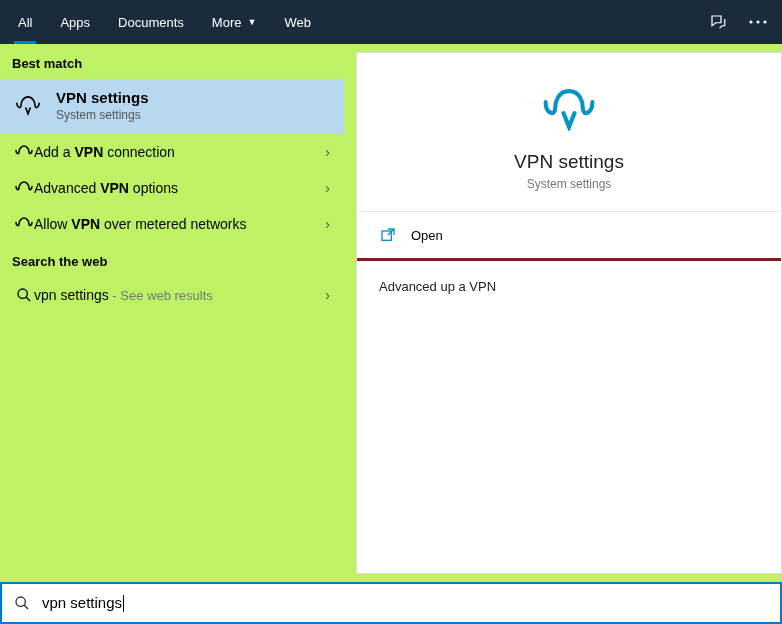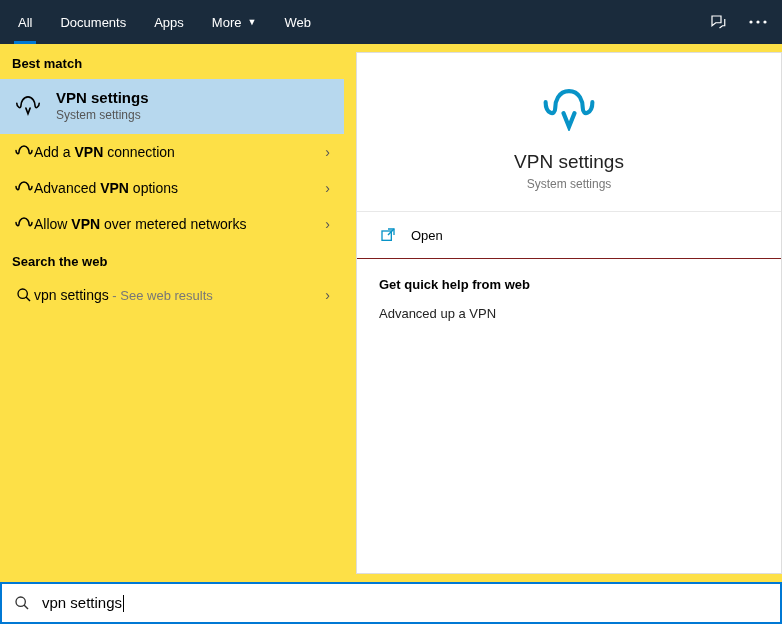--- a/index.html
+++ b/index.html
@@ -5,21 +5,21 @@
     * { margin: 0; padding: 0; box-sizing: border-box; font-family: "Segoe UI", Arial, sans-serif; }
     body { width: 782px; height: 624px; background: #e6e6e6; display: flex; flex-direction: column; overflow: hidden; }
 
     .tabs { background: #1a2b3c; height: 44px; display: flex; align-items: center; padding: 16px 4px; }
     .tab { color: #fff; font-size: 13px; padding: 0 14px; height: 44px; display: flex; align-items: center; gap: 6px; cursor: pointer; position: relative; }
     .tab.active::after { content: ""; position: absolute; bottom: 0; left: 10px; right: 10px; height: 3px; background: #0078d4; }
     .tab .chev { font-size: 9px; }
     .tabs-spacer { flex: 1; }
     .tab-icon { color: #fff; width: 40px; display: flex; justify-content: center; align-items: center; height: 44px; cursor: pointer; }
 
-    .content { flex: 1; display: flex; background: #fde047; min-height: 0; }
+    .content { flex: 1; display: flex; background: #bef264; min-height: 0; }
 
     .left { width: 344px; display: flex; flex-direction: column; overflow: hidden; }
     .section-header { font-size: 13px; font-weight: 600; padding: 12px 12px 8px 12px; color: #000; }
     .best-match { display: flex; align-items: center; gap: 14px; padding: 10px 12px 12px 14px; background: #b7d8ee; }
     .best-match .svg-slot { width: 28px; height: 28px; display: flex; align-items: center; justify-content: center; }
     .best-match .title { font-size: 15px; font-weight: 600; }
     .best-match .sub { font-size: 12px; color: #555; margin-top: 2px; }
 
     .row { display: flex; align-items: center; padding: 8px 14px; height: 36px; cursor: pointer; }
     .row .icon-slot { width: 20px; height: 20px; display: flex; align-items: center; justify-content: center; flex-shrink: 0; }
@@ -28,21 +28,21 @@
     .row .label .grey { color: #777; font-size: 13px; }
     .row .chevron { color: #555; font-size: 14px; }
 
     .right { flex: 1; padding: 8px 0 8px 12px; display: flex; flex-direction: column; }
     .preview-card { background: #fff; flex: 1; border: 1px solid #ddd; }
     .hero { display: flex; flex-direction: column; align-items: center; padding: 28px 0 20px 0; border-bottom: 1px solid #e8e8e8; }
     .hero .big-icon { width: 56px; height: 56px; display: flex; align-items: center; justify-content: center; }
     .hero .title { font-size: 19px; margin-top: 14px; color: #222; }
     .hero .sub { font-size: 12px; color: #777; margin-top: 4px; }
 
-    .open-row { display: flex; align-items: center; gap: 14px; padding: 14px 22px; border-bottom: 1px solid #7f1d1d; cursor: pointer; }
+    .open-row { display: flex; align-items: center; gap: 14px; padding: 14px 22px; border-bottom: 3px solid #7f1d1d; cursor: pointer; }
     .open-row .icon-slot { width: 18px; height: 18px; display: flex; align-items: center; justify-content: center; }
     .open-row .label { font-size: 13px; }
 
     .help { padding: 18px 22px; }
     .help-title { font-size: 13px; font-weight: 600; margin-bottom: 14px; }
     .help-link { font-size: 13px; color: #222; cursor: pointer; }
 
     .search-bar { height: 42px; border: 2px solid #0078d4; background: #fff; display: flex; align-items: center; padding: 0 12px; gap: 12px; }
     .search-bar .search-input { flex: 1; border: none; outline: none; font-size: 15px; color: #000; }
     .search-bar .mag { width: 16px; height: 16px; display: flex; }
@@ -51,24 +51,24 @@
     @keyframes blink { 50% { opacity: 0; } }
   </style>
 </head>
 <body>
 
 <div class="tabs">
   <div class="tab active">
       <span>All</span>
     </div>
   <div class="tab">
-      <span>Documents</span>
+      <span>Apps</span>
     </div>
   <div class="tab">
-      <span>Apps</span>
+      <span>Documents</span>
     </div>
   <div class="tab">
     <span>More</span>
     <span class="chev">▼</span>
   </div>
   <div class="tab">
       <span>Web</span>
     </div>
   <div class="tabs-spacer"></div>
   <div class="tab-icon">
@@ -167,21 +167,20 @@
           <svg width="16" height="16" viewBox="0 0 24 24" fill="none" stroke="#0893c7" stroke-width="2">
               <rect x="3" y="6" width="14" height="14"></rect>
               <path d="M12 3h9v9"></path>
               <path d="M21 3l-9 9"></path>
             </svg>
         </div>
         <div class="label">Open</div>
       </div>
 
       <div class="help">
-        <div class="help-title">Get quick help from web</div>
         <div class="help-link">Advanced up a VPN</div>
       </div>
     </div>
   </div>
 </div>
 
 <div class="search-bar">
   <div class="mag">
     <svg width="16" height="16" viewBox="0 0 24 24" fill="none" stroke="#333" stroke-width="2">
         <circle cx="10" cy="10" r="7"></circle>

